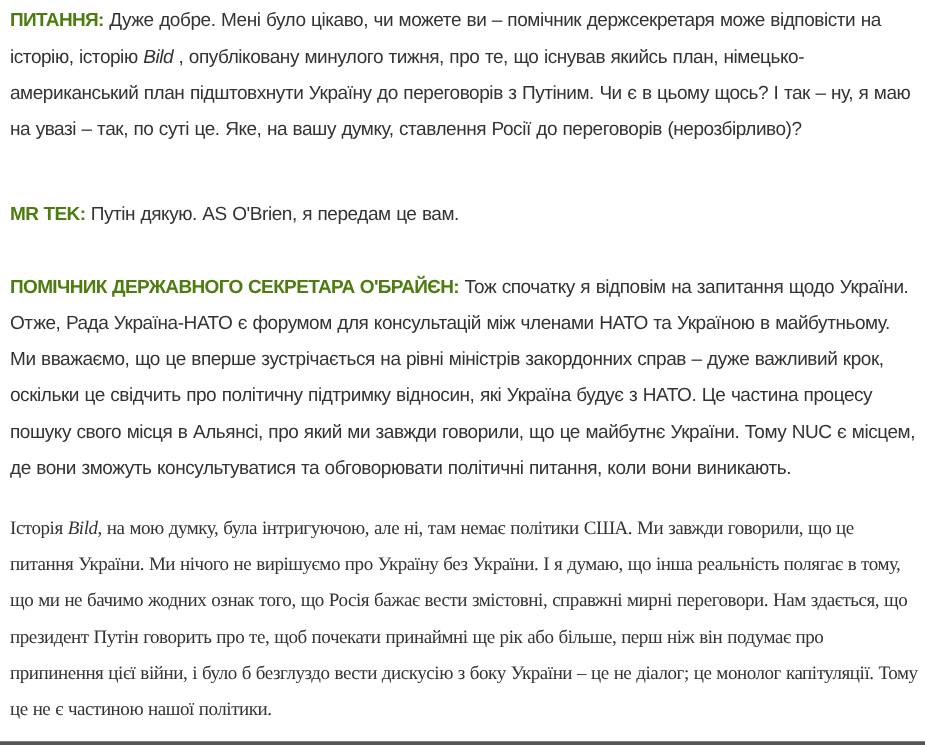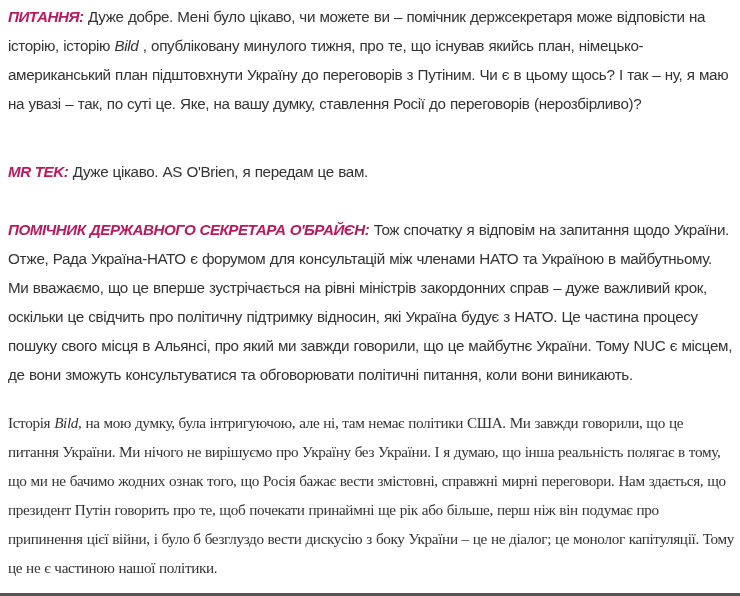--- a/index.html
+++ b/index.html
@@ -27,42 +27,41 @@
       line-height: 29px;
       letter-spacing: -0.35px;
       word-spacing: 0.5px;
     }
     .p1 { position: absolute; top: 2px; }
     .p2 { position: absolute; top: 157px; }
     .p3 { position: absolute; top: 215px; }
     .p4 { position: absolute; top: 408px; font-family: Liberation Serif, serif; }
     .speaker {
       font-weight: bold;
-      color: #be185d;
+      color: #4d7c0f;
       letter-spacing: -0.5px;
-      font-style: italic;
     }
     .em { font-style: italic; }
     .bottom-rule {
       position: absolute;
       left: 0;
       top: 593px;
       width: 740px;
       height: 3px;
       background: #555555;
     }
   </style>
 </head>
 <body>
 
 <div class="article">
 
   <p class="para p1"><span class="speaker">ПИТАННЯ:</span><span>  Дуже добре. Мені було цікаво, чи можете ви – помічник держсекретаря може відповісти на історію,  історію </span><span class="em">Bild</span><span>  , опубліковану минулого тижня, про те, що існував якийсь план, німецько-американський план підштовхнути Україну до переговорів з Путіним. Чи є в цьому щось? І так – ну, я маю на увазі – так, по суті це. Яке, на вашу думку, ставлення Росії до переговорів (нерозбірливо)?</span></p>
 
-  <p class="para p2"><span class="speaker">MR TEK:</span><span>  Дуже цікаво. AS O'Brien, я передам це вам.</span></p>
+  <p class="para p2"><span class="speaker">MR TEK:</span><span>  Путін дякую. AS O'Brien, я передам це вам.</span></p>
 
   <p class="para p3"><span class="speaker">ПОМІЧНИК ДЕРЖАВНОГО СЕКРЕТАРА О'БРАЙЄН:</span><span>  Тож спочатку я відповім на запитання щодо України. Отже, Рада Україна-НАТО є форумом для консультацій між членами НАТО та Україною в майбутньому. Ми вважаємо, що це вперше зустрічається на рівні міністрів закордонних справ – дуже важливий крок, оскільки це свідчить про політичну підтримку відносин, які Україна будує з НАТО. Це частина процесу пошуку свого місця в Альянсі, про який ми завжди говорили, що це майбутнє України. Тому NUC є місцем, де вони зможуть консультуватися та обговорювати політичні питання, коли вони виникають.</span></p>
 
   <p class="para p4"><span>Історія  </span><span class="em">Bild,</span><span>  на мою думку, була інтригуючою, але ні, там немає політики США. Ми завжди говорили, що це питання України. Ми нічого не вирішуємо про Україну без України. І я думаю, що інша реальність полягає в тому, що ми не бачимо жодних ознак того, що Росія бажає вести змістовні, справжні мирні переговори. Нам здається, що президент Путін говорить про те, щоб почекати принаймні ще рік або більше, перш ніж він подумає про припинення цієї війни, і було б безглуздо вести дискусію з боку України – це не діалог; це монолог капітуляції. Тому це не є частиною нашої політики.</span></p>
 
 </div>
 
 <div class="bottom-rule"></div>
 
 </body></html>

